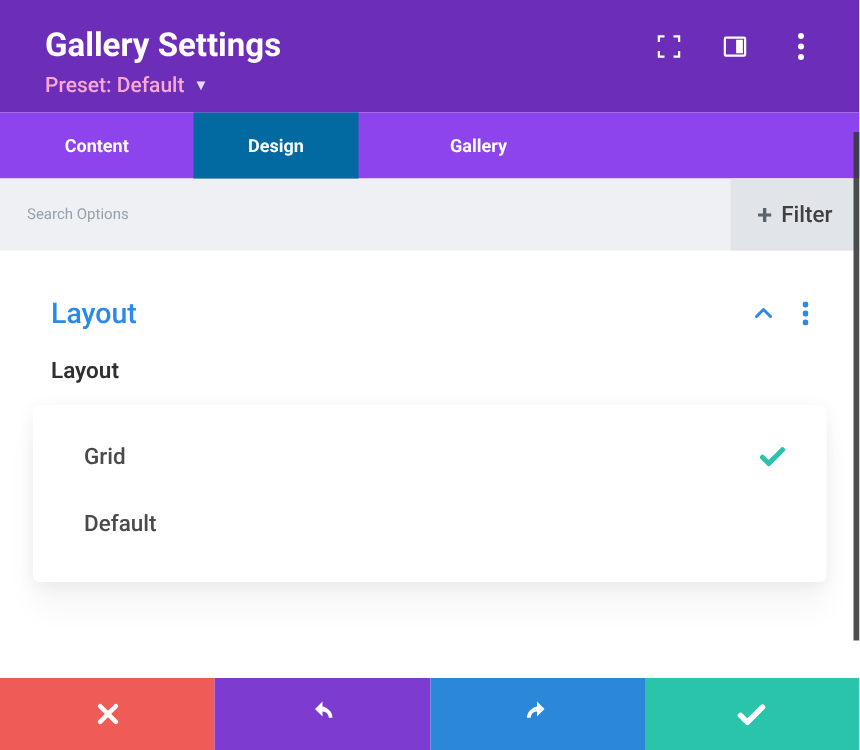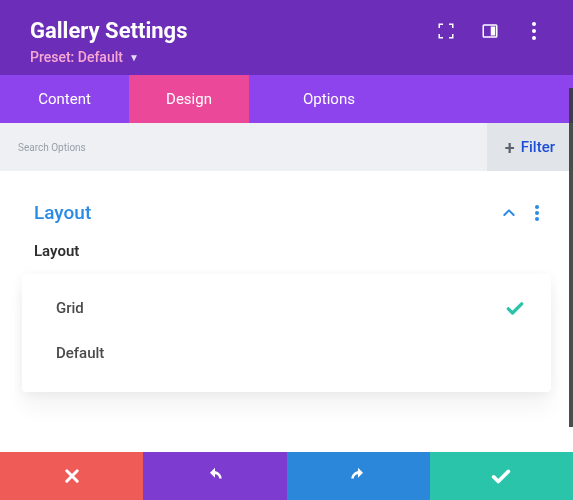--- a/index.html
+++ b/index.html
@@ -6,30 +6,30 @@
   body { width:573px; height:500px; background:#fff; overflow:hidden; position:relative; }
   .header { background:#6c2eb9; color:#fff; padding:18px 30px 10px;text-align:center; }
   .header-top { display:flex; align-items:center; justify-content:space-between; }
   .title { font-size:22px; font-weight:700; }
   .header-icons { display:flex; gap:26px; align-items:center; }
   .hicon { width:18px; height:18px; display:flex; align-items:center; justify-content:center; color:#fff; cursor:pointer; }
   .preset-row { margin-top:6px; display:flex; align-items:center; gap:6px; cursor:pointer; }
   .preset-text { font-size:14px; font-weight:500; color:#f9a8d4; }
   .preset-caret { font-size:10px; color:#e5d9f5; }
   .tabs { background:#8e44ec; display:flex; }
-  .tab { padding:15px 0; text-align:center; color:#fff; font-size:15px; font-weight:400; cursor:pointer; }
+  .tab { padding:15px 0; text-align:center; color:#fff; font-size:12px; font-weight:700; cursor:pointer; }
   .tab.t1{ width:129px; }
-  .tab.t2{ width:120px; background:#ec4899; }
+  .tab.t2{ width:110px; background:#0369a1; }
   .tab.t3{ width:160px; }
   .searchrow { display:flex; align-items:center; background:#eef0f3; height:48px; }
   .search-input { flex:1; border:none; background:transparent; padding:0 18px; font-size:10px; color:#6f7985; outline:none; }
   .search-input::placeholder { color:#98a1ab; }
   .filter-btn { height:48px; background:#e1e4e9; display:flex; align-items:center; gap:6px; padding:0 18px; cursor:pointer; }
   .filter-plus { font-size:18px; color:#5b636d; font-weight:600; }
-  .filter-text { font-size:15px; color:#1d4ed8; font-weight:500; }
+  .filter-text { font-size:15px; color:#404040; font-weight:500; }
   .content { padding:22px 22px 0 22px; }
   .section-head { display:flex; align-items:center; justify-content:space-between; margin:8px 12px 18px 12px; }
   .section-title { font-size:19px; color:#2a8be6; font-weight:500; }
   .section-actions { display:flex; align-items:center; gap:18px; }
   .chev { color:#2a8be6; cursor:pointer; }
   .menu-dots { color:#2a8be6; cursor:pointer; }
   .field-label { font-size:15px; font-weight:600; color:#2f2f30; margin-left:12px; margin-bottom:14px; }
   .option-card { background:#fff; border-radius:4px; box-shadow:0 2px 12px rgba(0,0,0,0.06),0 18px 20px rgba(0,0,0,0.04); padding:10px 0 18px; margin:0 0 52px 0; }
   .option { display:flex; align-items:center; justify-content:space-between; padding:14px 26px 12px 34px; cursor:pointer; }
   .option-text { font-size:15px; color:#4a4a4b; font-weight:500; }
@@ -72,21 +72,21 @@
   </div>
   <div class="preset-row">
     <span class="preset-text">Preset: Default</span>
     <span class="preset-caret">▼</span>
   </div>
 </div>
 
 <div class="tabs">
   <div class="tab t1">Content</div>
   <div class="tab t2">Design</div>
-  <div class="tab t3">Options</div>
+  <div class="tab t3">Gallery</div>
 </div>
 
 <div class="searchrow">
   <input class="search-input" type="text" placeholder="Search Options" style="">
   <div class="filter-btn">
     <span class="filter-plus">+</span>
     <span class="filter-text">Filter</span>
   </div>
 </div>
 

